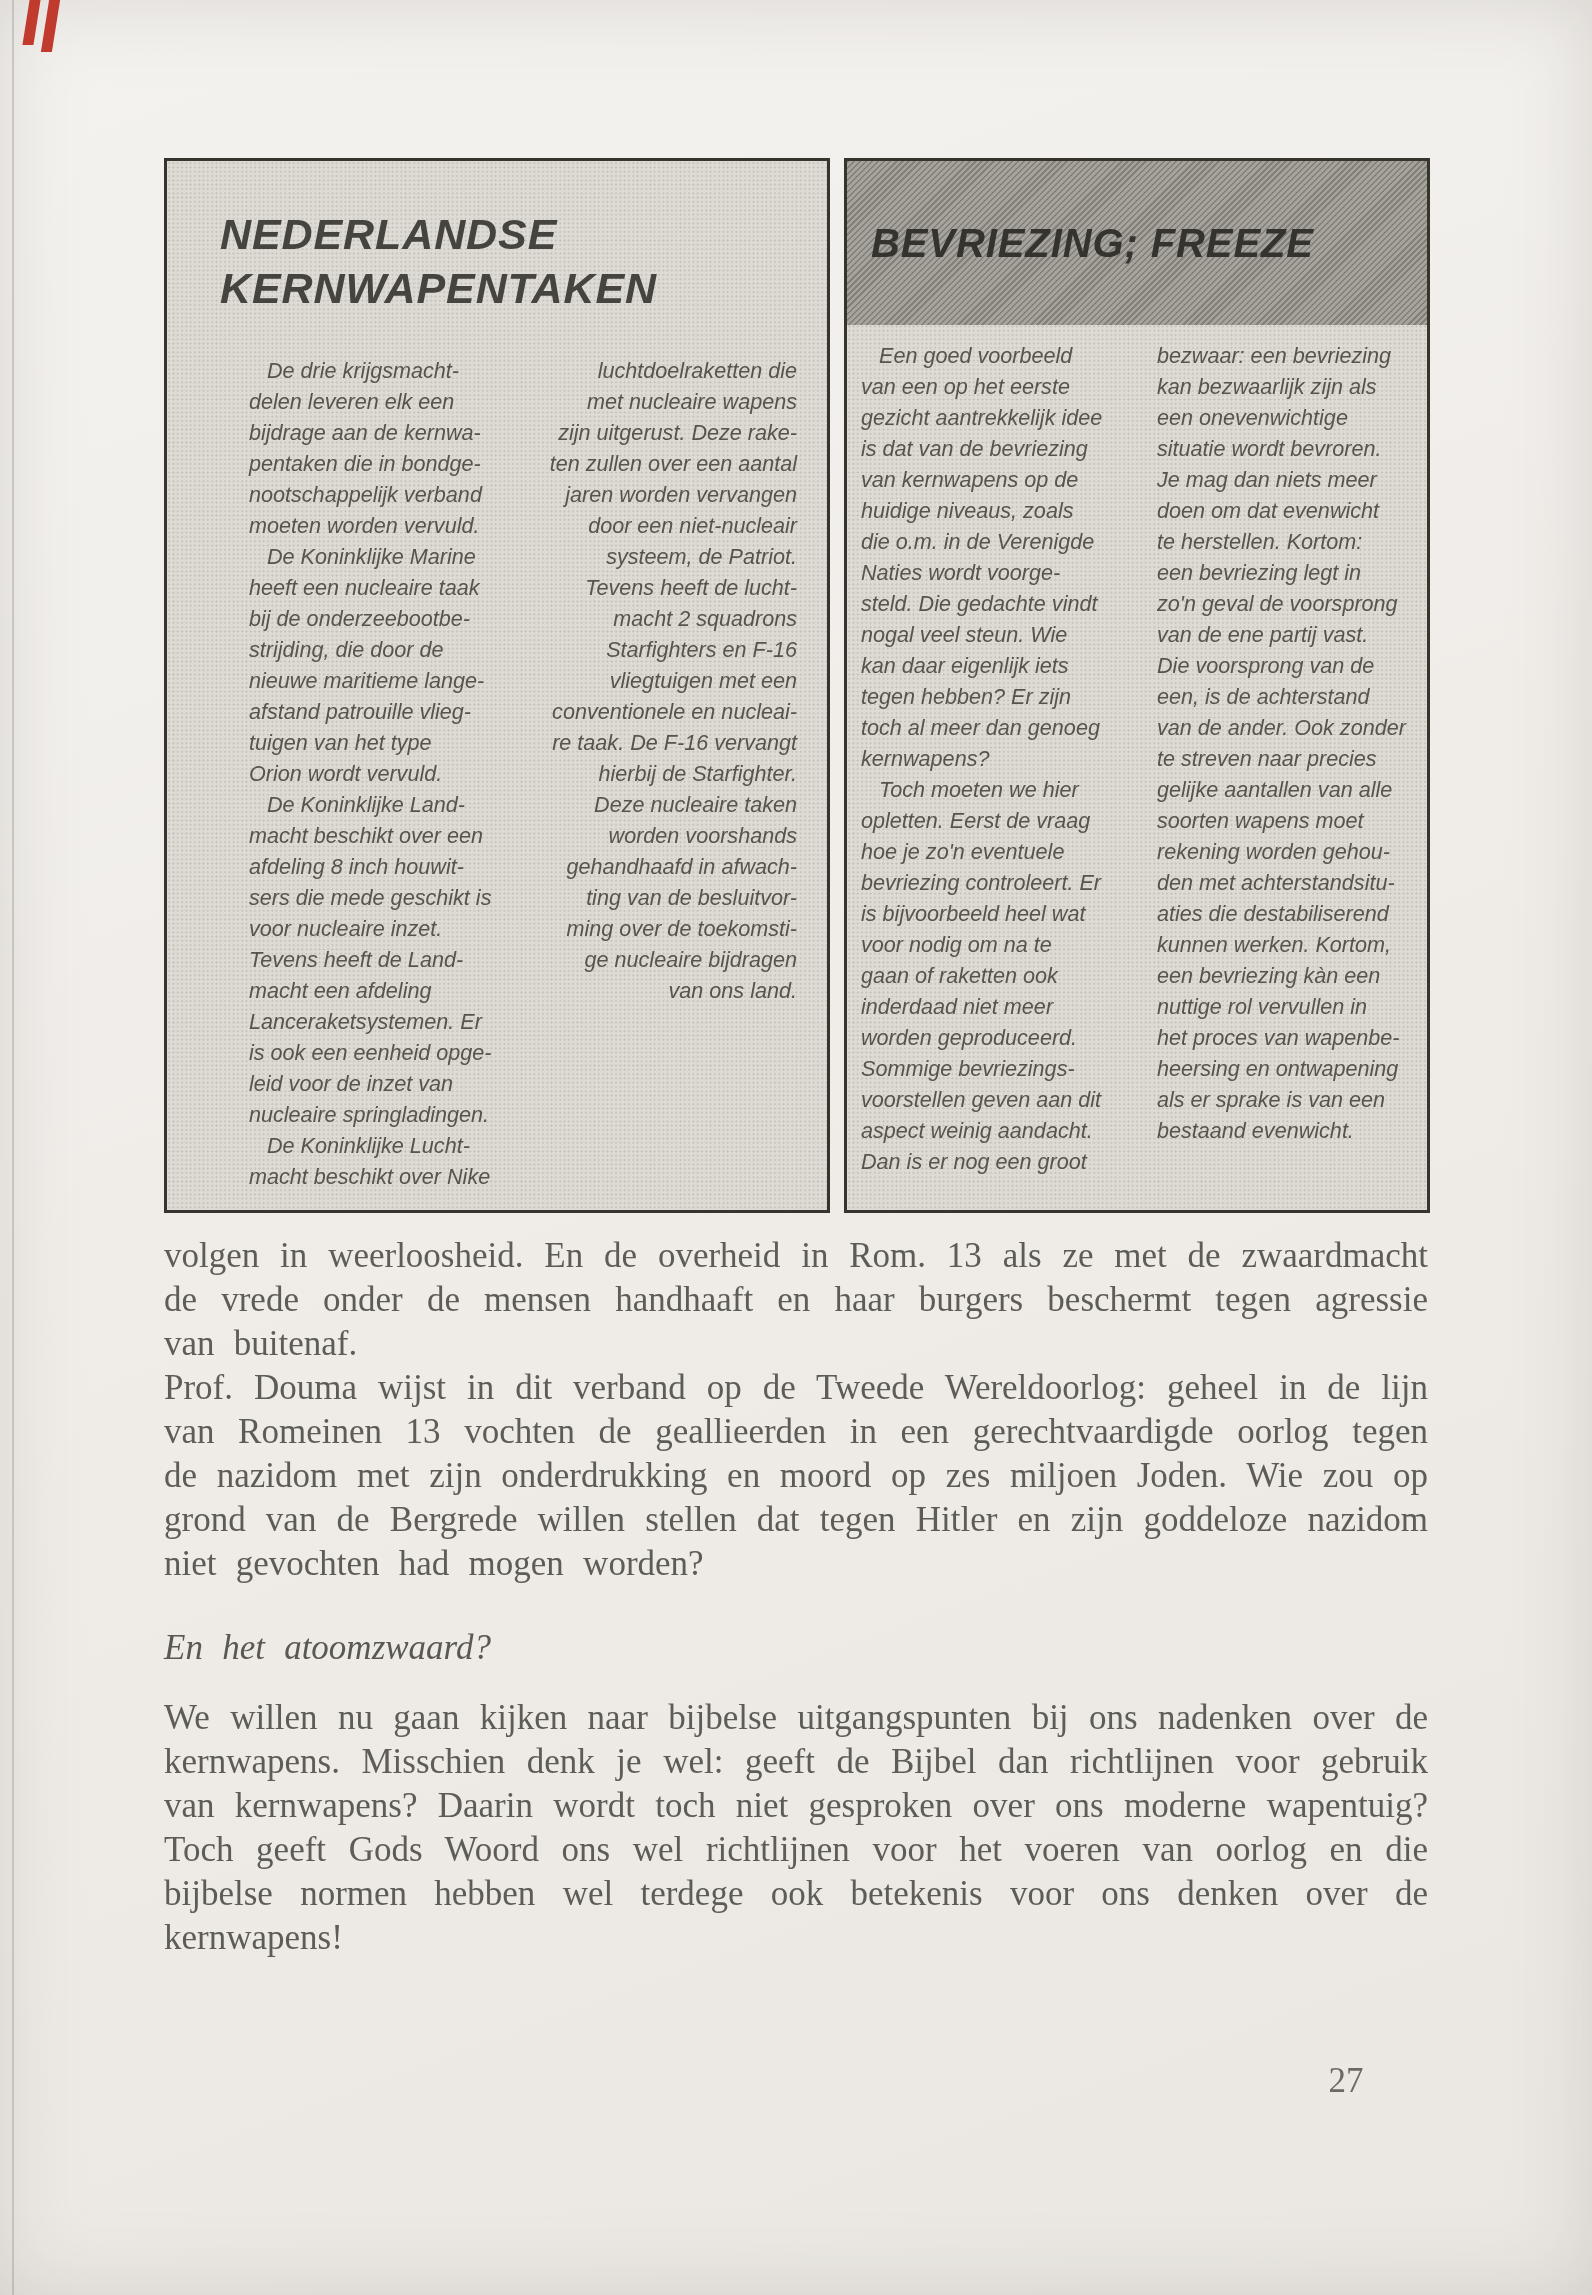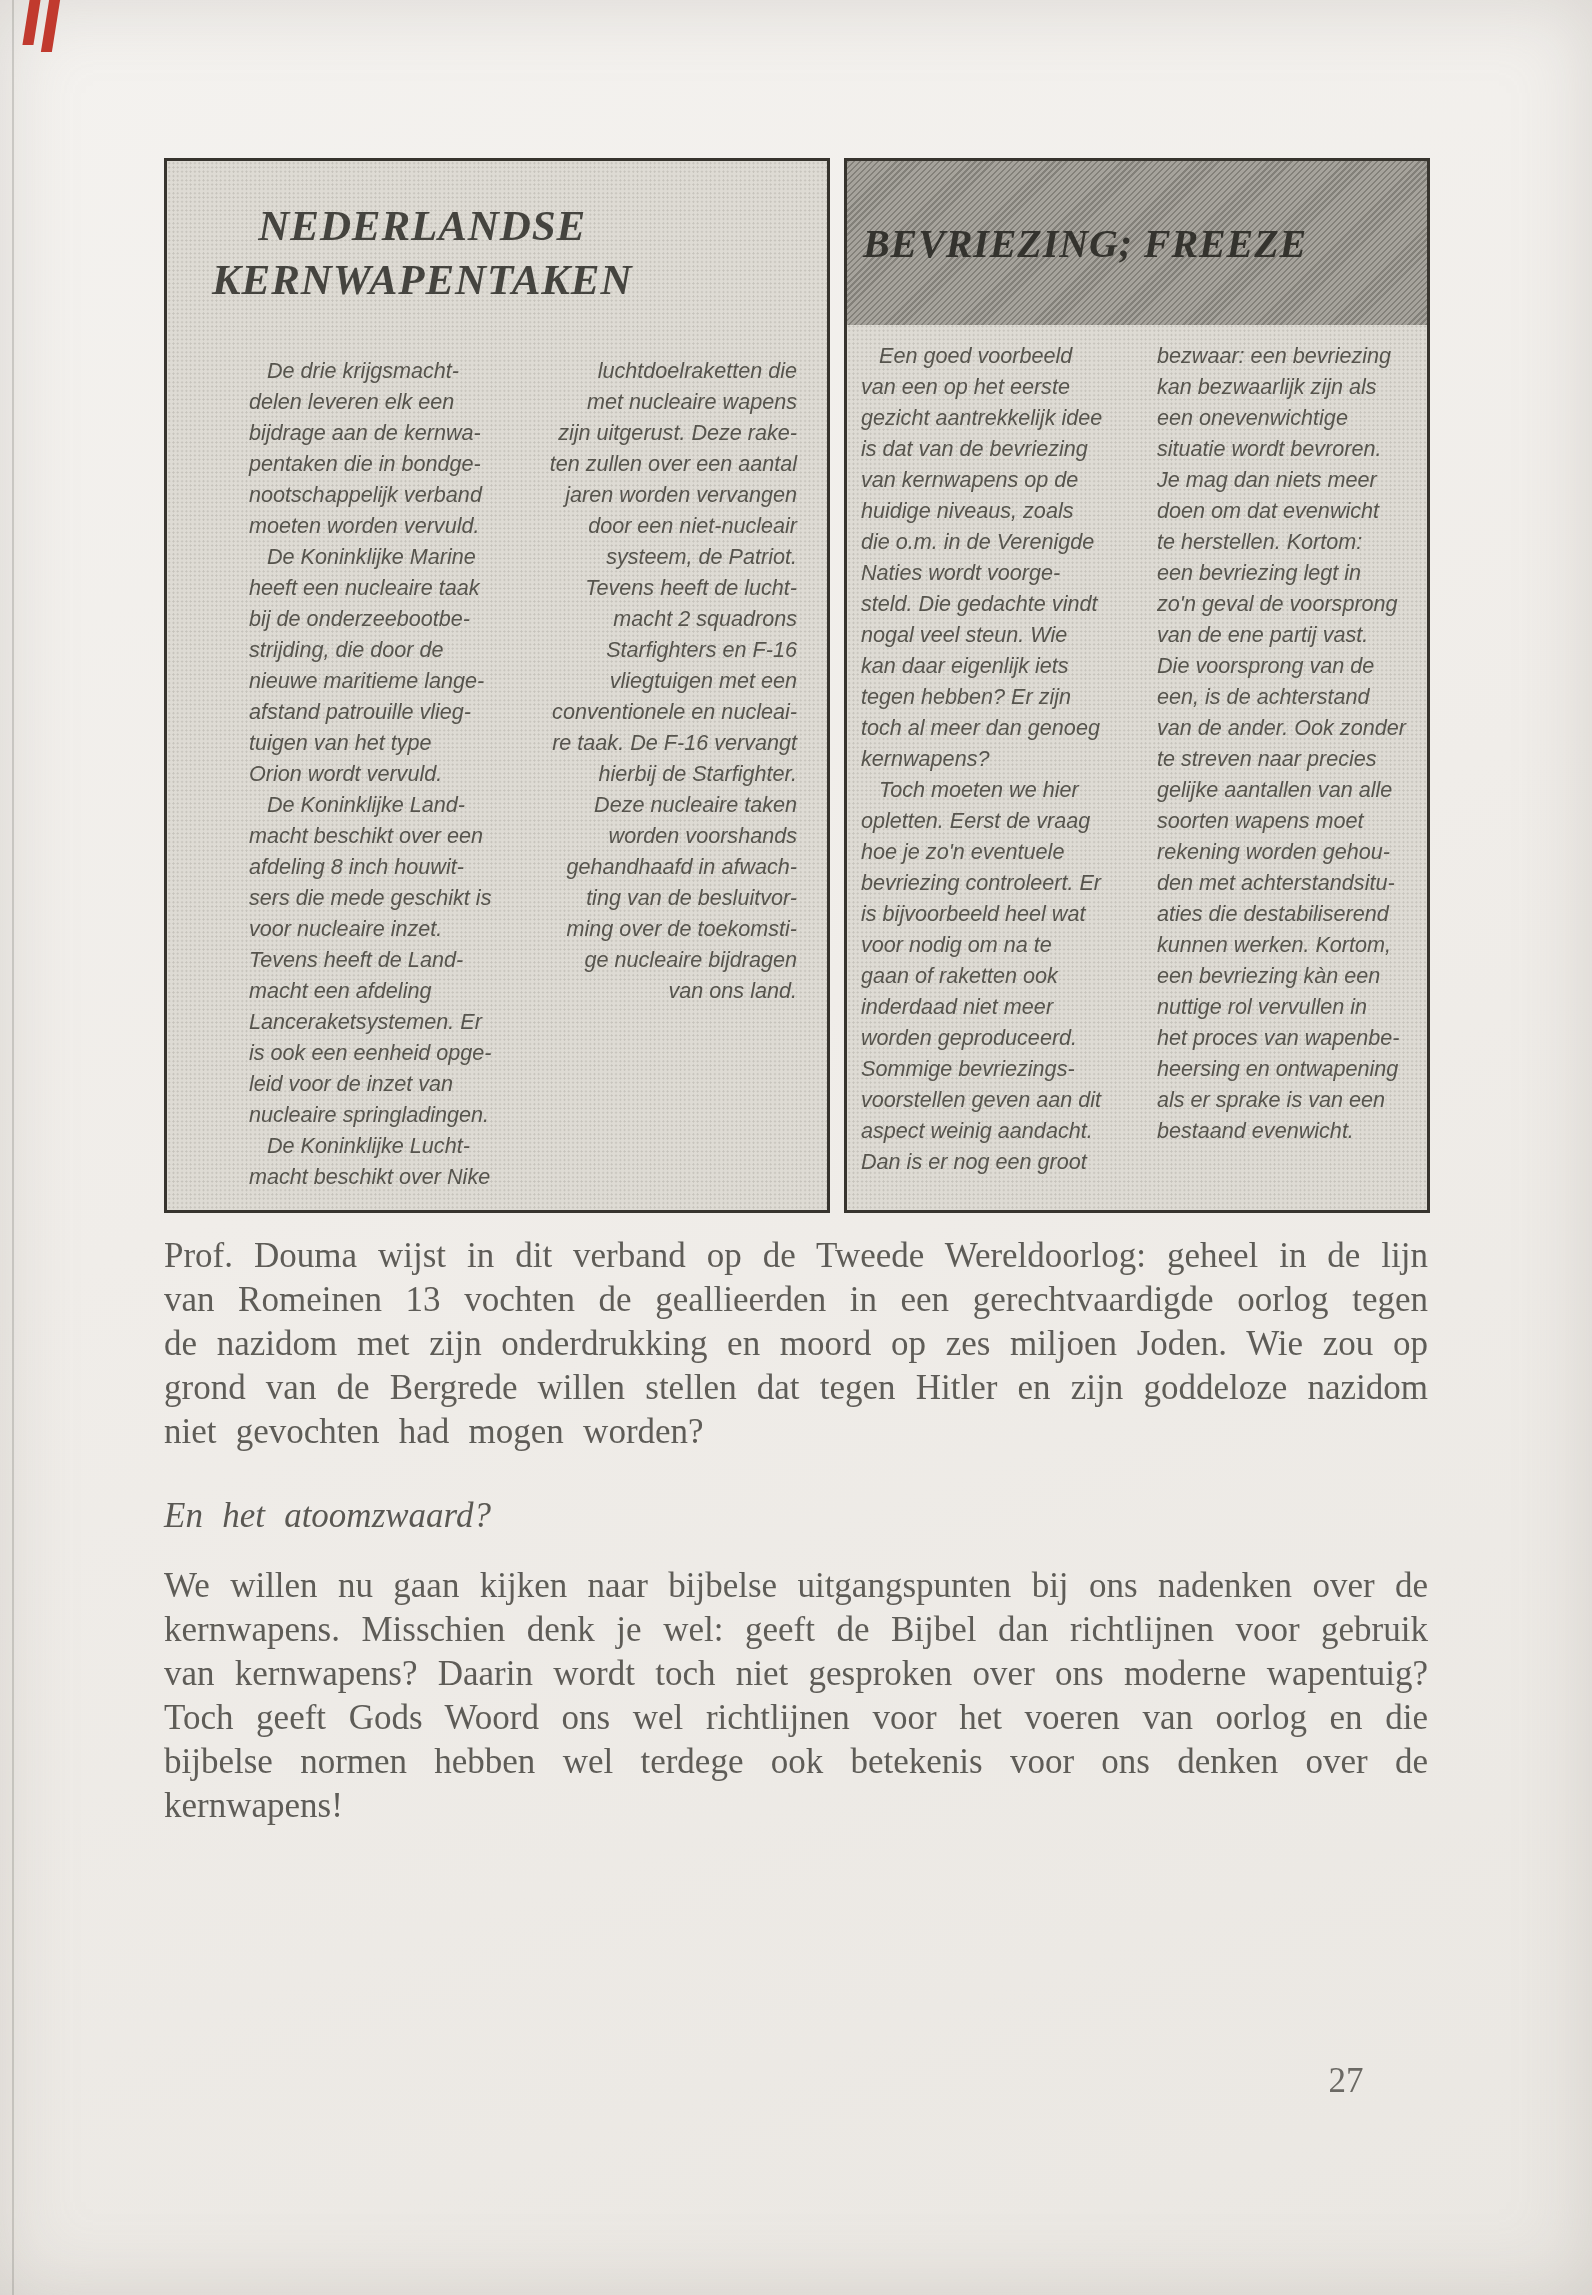--- a/index.html
+++ b/index.html
@@ -22,22 +22,22 @@
   
   .box{
     position:absolute;top:158px;height:1049px;
     border:3.5px solid #37342e;
     background-color:#dedbd4;
     background-image:radial-gradient(rgba(90,88,78,.18) 0.9px,transparent 1.1px);
     background-size:4.3px 4.3px;
   }
   .box1{left:164px;width:660px;}
   .box2{left:844px;width:580px;}
-  .box h2{margin:0;font-family:Liberation Serif, serif;
-    font-style:italic;font-weight:bold;white-space:pre-line;text-align:center;}
+  .box h2{margin:8px;font-family:Liberation Sans, sans-serif;
+    font-style:italic;font-weight:bold;white-space:pre-line;}
   .box1-title{
     position:absolute;left:45px;top:38px;
     font-size:43px;line-height:54px;letter-spacing:0.9px;color:#45443f;
   }
   .box2-header{
     position:absolute;left:0;top:0;width:100%;height:164px;
     background-color:#a6a39c;
     background-image:repeating-linear-gradient(135deg,rgba(50,48,42,.30) 0 1.7px,transparent 1.7px 4.3px);
     display:flex;align-items:center;
   }
@@ -188,20 +188,21 @@
 kunnen werken. Kortom,
 een bevriezing kàn een
 nuttige rol vervullen in
 het proces van wapenbe-
 heersing en ontwapening
 als er sprake is van een
 bestaand evenwicht.</div>
   </section>
 
   <main class="body-text">
+    <p>volgen in weerloosheid. En de overheid in Rom. 13 als ze met de zwaardmacht de vrede onder de mensen handhaaft en haar burgers beschermt tegen agressie van buitenaf.</p>
     <p>Prof. Douma wijst in dit verband op de Tweede Wereldoorlog: geheel in de lijn van Romeinen 13 vochten de geallieerden in een gerechtvaardigde oorlog tegen de nazidom met zijn onderdrukking en moord op zes miljoen Joden. Wie zou op grond van de Bergrede willen stellen dat tegen Hitler en zijn goddeloze nazidom niet gevochten had mogen worden?</p>
     <h3 class="subheading">En het atoomzwaard?</h3>
     <p>We willen nu gaan kijken naar bijbelse uitgangspunten bij ons nadenken over de kernwapens. Misschien denk je wel: geeft de Bijbel dan richtlijnen voor gebruik van kernwapens? Daarin wordt toch niet gesproken over ons moderne wapentuig? Toch geeft Gods Woord ons wel richtlijnen voor het voeren van oorlog en die bijbelse normen hebben wel terdege ook betekenis voor ons denken over de kernwapens!</p>
   </main>
 
   <div class="page-number">27</div>
 
 </div>
 
 

